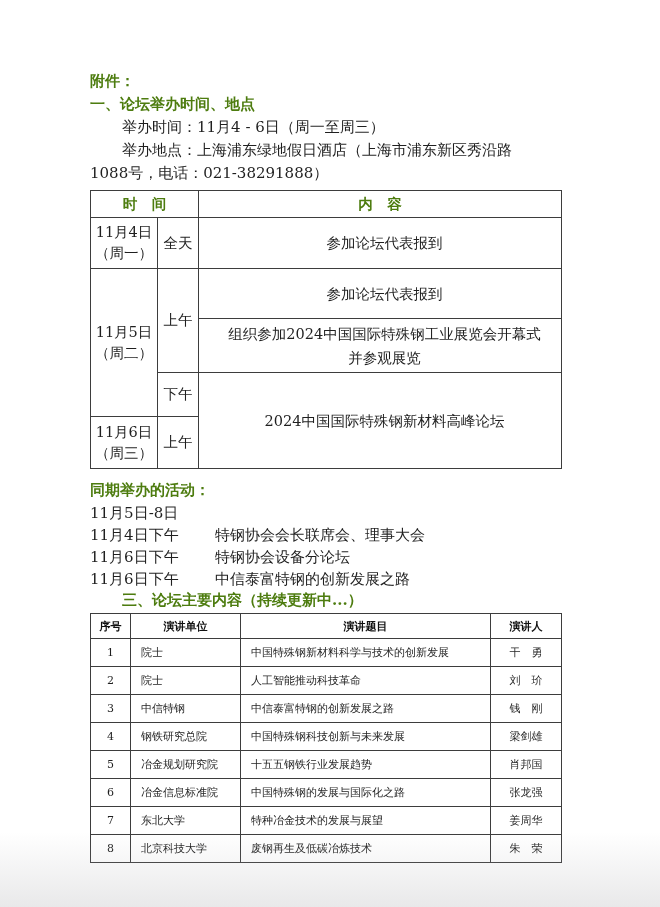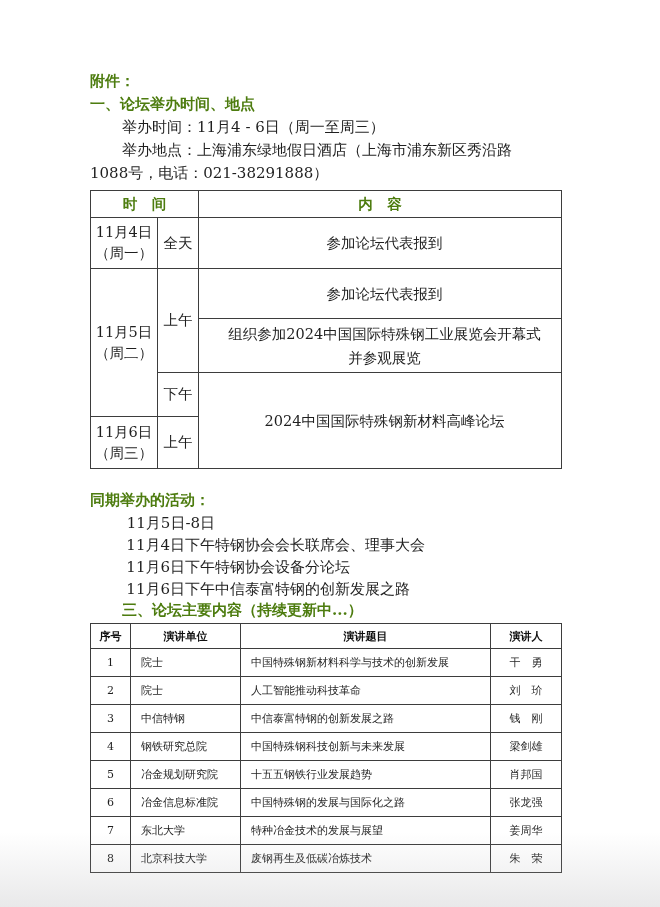--- a/index.html
+++ b/index.html
@@ -30,22 +30,22 @@
   .schedule tr.h td{height:24px;}
   .schedule tr.r1 td{height:48px;}
   .schedule tr.r2 td{height:47px;}
   .schedule tr.r3 td{height:51px;}
   .schedule tr.r4 td{height:41px;}
   .schedule tr.r5 td{height:49px;}
   .center{text-align:center;}
   .act{text-align:center;padding-left:10px;line-height:24px;}
   .datecell div{line-height:21px;}
   
-  .concurrent-heading{margin-top:20px;}
-  .mid-line{font-size:15px;line-height:22px;display:flex;text-align:right;}
+  .concurrent-heading{margin-top:10px;}
+  .mid-line{font-size:15px;line-height:22px;display:flex;}
   .mid-date{width:125px;flex:0 0 125px;}
   .s3-heading{line-height:20px;margin-left:32px;}
   
   .speakers{margin-top:3px;}
   .speakers td{font-size:11px;vertical-align:middle;}
   .speakers tr.h td{height:22px;font-weight:bold;color:#111;}
   .speakers tr.r td{height:25px;}
   .speakers .org,.speakers .title{text-align:left;padding-left:10px;}
 </style>
 </head>

